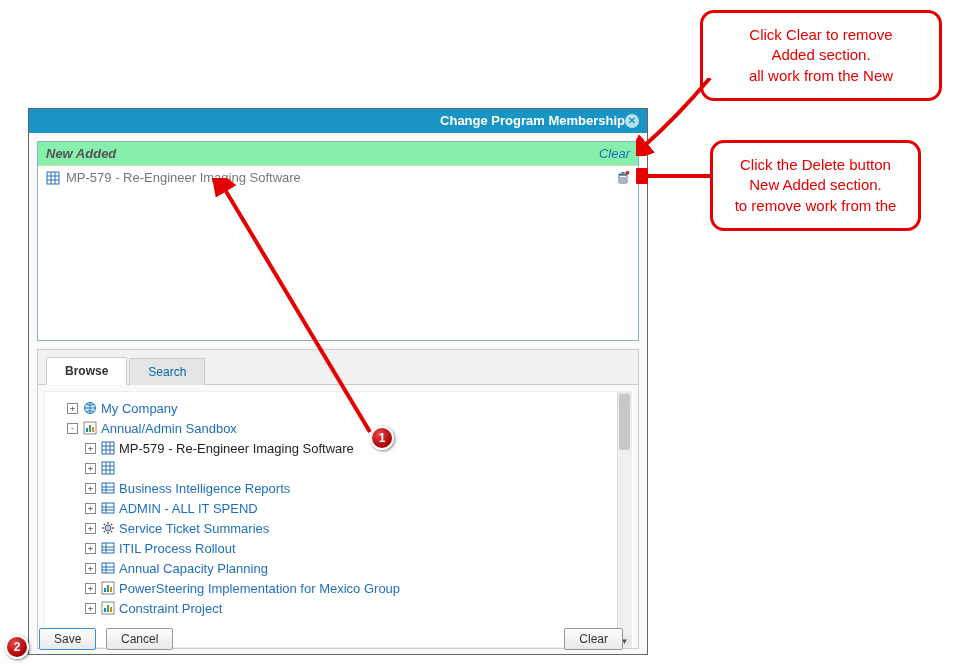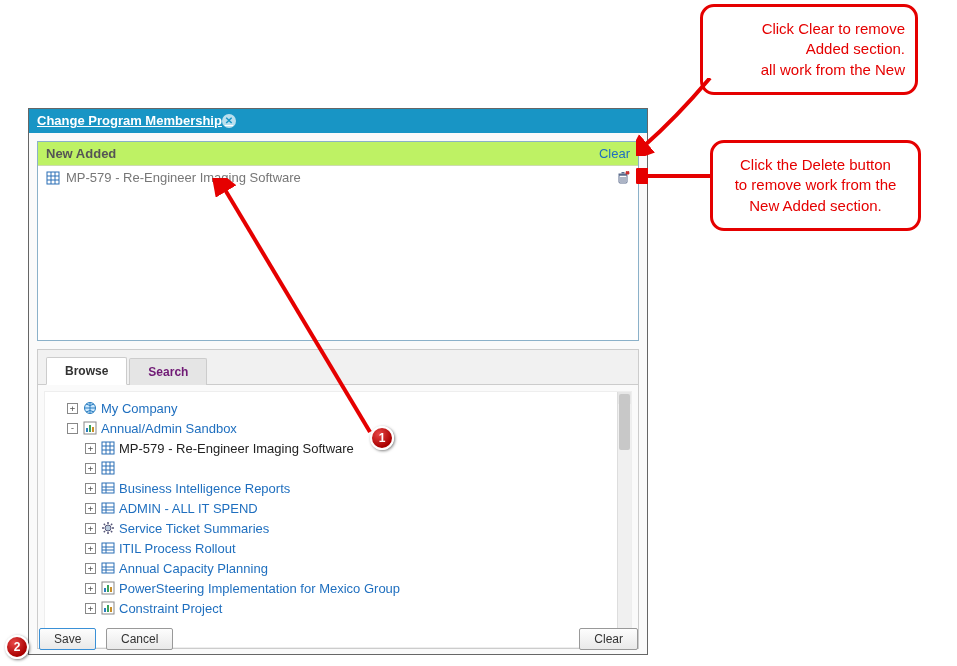--- a/index.html
+++ b/index.html
@@ -20,49 +20,49 @@
     width: 620px;
     height: 547px;
     border: 1px solid #666;
     background: #fafafa;
   }
   .titlebar {
     background: #1895c5;
     color: #fff;
     font-size: 13px;
     font-weight: bold;
-    padding: 4px 0 5px 8px;
+    padding: 4px 8px 5px 8px;
     display: flex;
     align-items: center;
-    justify-content: flex-start;
-    text-decoration: underline;
+    justify-content: flex-end;
   }
   .close-circle {
     width: 14px; height:14px; border-radius:50%;
     background: rgba(255,255,255,0.7);
     display:flex; align-items:center; justify-content:center;
     font-size:10px; color:#1895c5; cursor:pointer; line-height:1;
   }
   .content-area { padding: 8px; }
   .new-added-box {
     border: 1px solid #8bb1c9;
     background: #fff;
     height: 200px;
     overflow: hidden;
   }
   .new-added-header {
-    background: #bef264;
+    background: #86efac;
     border-bottom: 1px solid #cddcae;
     padding: 4px 8px;
     display:flex;
     justify-content: space-between;
     align-items:center;
     font-size:13px;
     font-weight:bold;
     color:#555;
+    font-style:italic;
   }
   .clear-link { color:#1f6fbf; font-weight:normal; cursor:pointer; }
   .na-row {
     display:flex; align-items:center; justify-content:space-between;
     padding: 4px 8px;
     color:#777;
     font-size:13px;
   }
   .na-row-left { display:flex; align-items:center; gap:6px; }
   .icon-table {
@@ -85,31 +85,30 @@
     display:flex;
     align-items:flex-end;
     background:#f1f1f1;
     border-bottom:1px solid #ccc;
     padding-left:8px;
     padding-top:6px;
   }
   .tab {
     padding:6px 18px;
     font-size:12px;
-    color:#701a75;
+    color:#0369a1;
     border:1px solid #ccc;
     border-bottom:none;
     background:#e5e5e5;
     margin-right:2px;
     border-top-left-radius:2px;
     border-top-right-radius:2px;
     cursor:pointer;
     position:relative;
     top:1px;
-    font-weight:bold;
   }
   .tab.active {
     background:#fff;
     font-weight:bold;
     color:#333;
     border-bottom:1px solid #fff;
   }
   .tree-wrap {
     flex:1;
     background:#fff;
@@ -143,21 +142,21 @@
     display:inline-flex; align-items:center; justify-content:center;
     font-size:9px; line-height:1; color:#555; margin-right:3px;
     font-family:monospace;
   }
   .tree-row .row-icon { margin:0 4px 0 2px; display:inline-flex; }
   .tree-row .row-icon svg { width:14px; height:14px; }
   .tree-row .label-black { color:#222; }
   
   .button-bar {
     position:absolute;
-    left:10px; right:3px; bottom:4px;
+    left:10px; right:18px; bottom:4px;
     display:flex; align-items:center;
     justify-content:space-between;
   }
   .btn {
     border:1px solid #999; background:linear-gradient(#fdfdfd,#e9e9e9);
     font-size:12px; color:#333; padding:3px 14px; cursor:pointer;
     border-radius:2px; margin-right:6px;
   }
   .btn.primary { border-color:#3a90d6; }
   
@@ -165,21 +164,21 @@
     position:absolute;
     border:3px solid #e50000;
     border-radius:14px;
     color:#e50000;
     background:#fff;
     font-size:15px;
     text-align:center;
     padding:12px 10px;
     line-height:1.35;
   }
-  .callout1 { left:700px; top:4px; width:218px;text-align:right; }
+  .callout1 { left:700px; top:10px; width:242px; }
   .callout2 { left:710px; top:140px; width:211px; }
   .arrow-svg { position:absolute; pointer-events:none; }
   
   .num-badge {
     position:absolute;
     width:24px; height:24px; border-radius:50%;
     background: radial-gradient(circle at 35% 30%, #e74747, #a90000 70%);
     border:2px solid #fff;
     box-shadow: 1px 1px 3px rgba(0,0,0,0.5);
     color:#fff; font-weight:bold; font-size:12px;
@@ -396,22 +395,22 @@
   </div>
 </div>
 
 <div class="callout callout1">
   <div>Click Clear to remove</div>
   <div>Added section.</div>
   <div>all work from the New</div>
 </div>
 <div class="callout callout2">
   <div>Click the Delete button</div>
+  <div>New Added section.</div>
   <div>to remove work from the</div>
-  <div>New Added section.</div>
 </div>
 
 <svg class="arrow-svg" style="left:636px; top:78px;" width="86" height="78">
   <defs>
       <marker id="ah1" markerWidth="8" markerHeight="8" refX="1" refY="3" orient="auto">
         <path d="M0,0 L0,6 L8,3 z" fill="#e50000"></path>
       </marker>
     </defs>
   <path d="M 74 0 Q 40 40 8 68" stroke="#e50000" stroke-width="4" fill="none" marker-end="url(#ah1)"></path>
 </svg>

